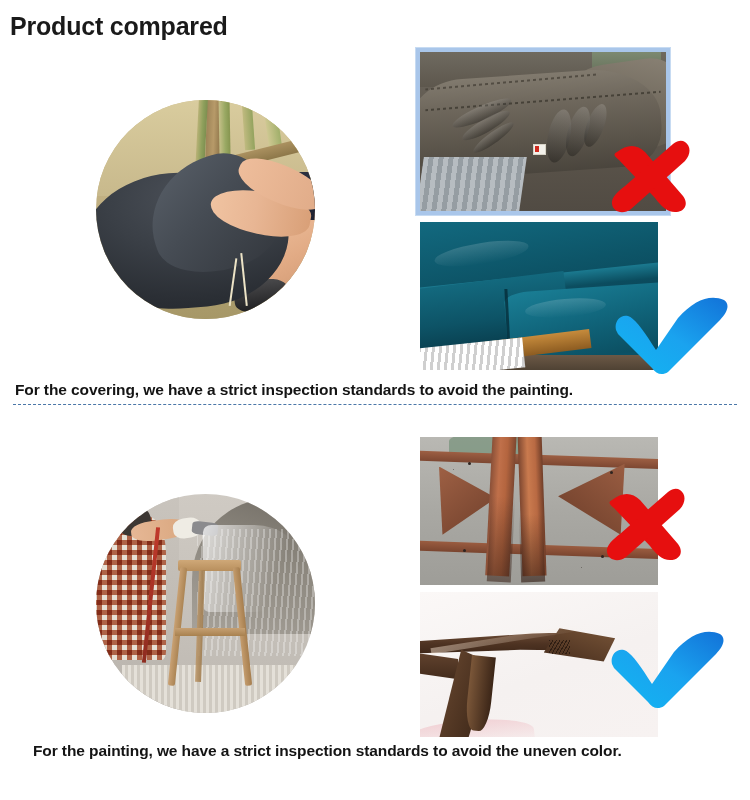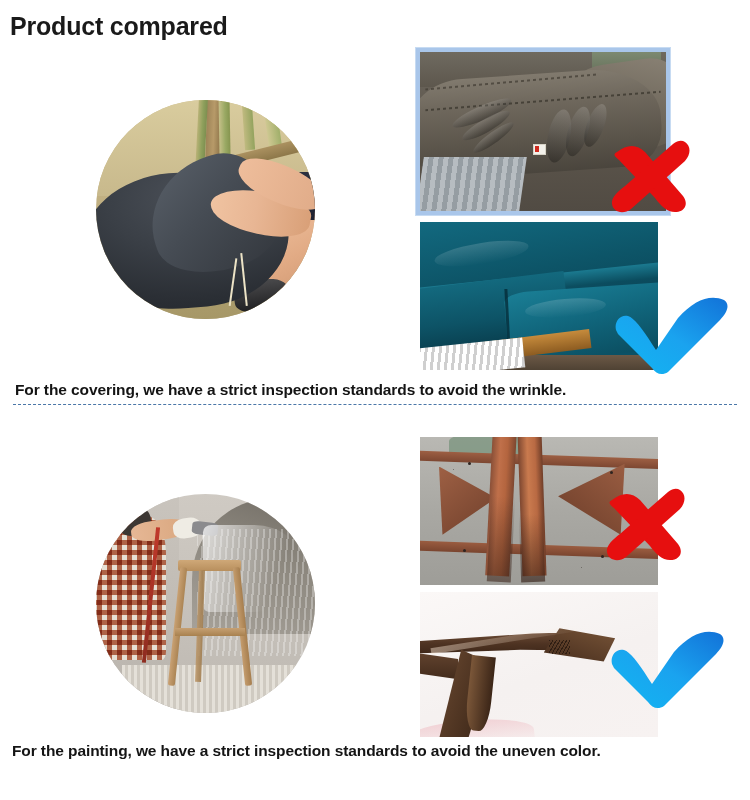--- a/index.html
+++ b/index.html
@@ -322,21 +322,21 @@
         <linearGradient id="cg1" x1="0" y1="1" x2="1" y2="0">
           <stop offset="0" stop-color="#12b6f2"></stop>
           <stop offset="0.5" stop-color="#1aa3ef"></stop>
           <stop offset="1" stop-color="#1272d8"></stop>
         </linearGradient>
       </defs>
       <path d="M4 34 C2 26 8 18 16 20 C22 22 30 32 40 48 L44 54 L66 22 C82 4 98 -2 112 4 C118 8 116 16 108 24 L56 76 C50 80 44 78 40 72 L6 38 Z" fill="url(#cg1)"></path>
     </svg>
   </div>
 
-  <div class="caption" style="left:15px;top:381px;">For the covering, we have a strict inspection standards to avoid the wrinkle.</div>
+  <div class="caption" style="left:15px;top:381px;">For the covering, we have a strict inspection standards to avoid the painting.</div>
 
   <div class="divider"></div>
 
   <div class="photo circle-photo p-spray">
     <div class="spray-bg"></div>
     <div class="spray-wallL"></div>
     <div class="spray-booth"></div>
     <div class="spray-water"></div>
     <div class="spray-floor"></div>
     <div class="spray-worker"></div>
@@ -402,15 +402,15 @@
         <linearGradient id="cg2" x1="0" y1="1" x2="1" y2="0">
           <stop offset="0" stop-color="#12b6f2"></stop>
           <stop offset="0.5" stop-color="#1aa3ef"></stop>
           <stop offset="1" stop-color="#1272d8"></stop>
         </linearGradient>
       </defs>
       <path d="M4 34 C2 26 8 18 16 20 C22 22 30 32 40 48 L44 54 L66 22 C82 4 98 -2 112 4 C118 8 116 16 108 24 L56 76 C50 80 44 78 40 72 L6 38 Z" fill="url(#cg2)"></path>
     </svg>
   </div>
 
-  <div class="caption" style="left:12px;top:742px;">For the painting, we have a strict inspection standards to avoid the uneven color.</div>
+  <div class="caption" style="left:33px;top:742px;">For the painting, we have a strict inspection standards to avoid the uneven color.</div>
 
 </div>
 
 </body></html>

